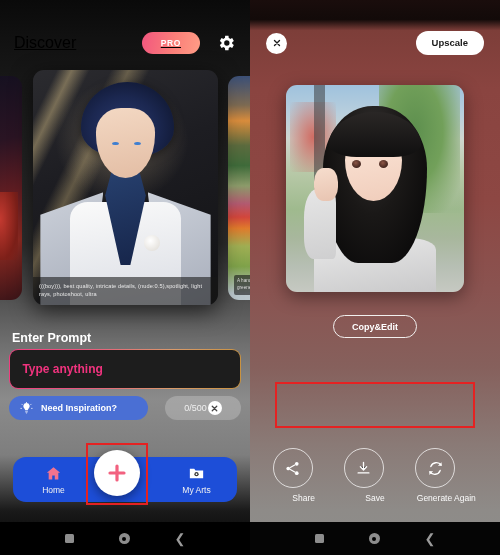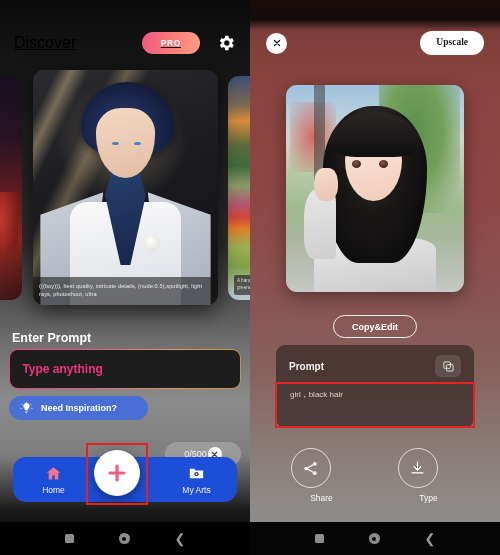--- a/index.html
+++ b/index.html
@@ -128,21 +128,21 @@
 
   .inspire-btn {
     position: absolute; top: 396px; left: 9px; width: 139px; height: 24px; z-index: 6;
     background: #4a6fd4; border-radius: 13px;
     display: flex; align-items: center; padding: 0 11px; gap: 8px;
   }
   .inspire-btn span { color: #fff; font-size: 9px; font-weight: bold; }
   .counter-pill {
     position: absolute; top: 396px; left: 165px; width: 76px; height: 24px; z-index: 6;
     background: rgba(255,255,255,.22); border-radius: 13px;
-    display: flex; align-items: center; justify-content: center; gap: 1px; margin-top: 46px;
+    display: flex; align-items: center; justify-content: center; gap: 1px;
   }
   .counter-txt { color: #efefef; font-size: 9px; }
   .clear-x {
     width: 14px; height: 14px; border-radius: 50%; background: #fff;
     display: flex; align-items: center; justify-content: center;
   }
   .gen-btn {
     position: absolute; top: 432px; left: 75px; width: 100px; height: 30px; z-index: 6;
     background: linear-gradient(95deg,#f4547f 0%,#fa7f77 52%,#ffa183 100%);
     border-radius: 16px; display: flex; align-items: center; justify-content: center;
@@ -168,21 +168,21 @@
     border: 2.2px solid #e52222; pointer-events: none;
   }
 
   
   .panel-right {
     position: relative; width: 250px; height: 555px; overflow: hidden;
     background: linear-gradient(180deg,#1a0d0c 0%,#120a09 3.5%,#7d3e39 5.5%,#8a4440 16%,#8d4743 36%,#8a5350 52%,#86605c 66%,#8a7a76 80%,#8e8b88 92%,#8d8d8b 100%);
   }
   .r-top {
     position: absolute; top: 27px; left: 0; width: 250px; height: 32px; z-index: 6;
-    display: flex; align-items: center; padding: 0 16px; font-family: Liberation Serif, serif;
+    display: flex; align-items: center; padding: 0 16px;
   }
   .close-btn {
     width: 21px; height: 21px; border-radius: 50%; background: #fff;
     display: flex; align-items: center; justify-content: center;
   }
   .upscale-btn {
     margin-left: auto; background: #fff; color: #1a1a1a;
     font-size: 9.5px; font-weight: bold; border-radius: 14px; padding: 7px 16px; line-height: 1;
   }
   .r-image {
@@ -408,53 +408,50 @@
       <div class="girl-eye a"></div>
       <div class="girl-eye b"></div>
       <div class="girl-arm"></div>
       <div class="girl-hand"></div>
     </div>
 
     <div class="copy-edit">
       <span>Copy&amp;Edit</span>
     </div>
 
-    <div class="r-prompt-card">
-      <div class="pc-head">
-        <span>Prompt</span>
-        <span class="copy-ico-btn">
-          <svg width="13" height="13" viewBox="0 0 24 24">
-            <rect x="3.5" y="3.5" width="12" height="12" rx="1.6" fill="none" stroke="#f0ecea" stroke-width="1.7"></rect>
-            <rect x="8.5" y="8.5" width="12" height="12" rx="1.6" fill="none" stroke="#f0ecea" stroke-width="1.7"></rect>
-          </svg>
-        </span>
-      </div>
-      <div class="pc-text">girl，black hair</div>
-    </div>
     <div class="prompt-hl"></div>
 
     <div class="r-actions">
       <div class="act">
         <span class="act-circle">
           <svg width="17" height="17" viewBox="0 0 24 24">
             <circle cx="18" cy="5.4" r="2.6" fill="#fff"></circle>
             <circle cx="6" cy="12" r="2.6" fill="#fff"></circle>
             <circle cx="18" cy="18.6" r="2.6" fill="#fff"></circle>
             <path stroke="#fff" stroke-width="1.7" d="M8.3 10.8 15.7 6.6M8.3 13.2l7.4 4.2"></path>
           </svg>
         </span>
         <span class="act-label">Share</span>
       </div>
       <div class="act">
         <span class="act-circle">
           <svg width="17" height="17" viewBox="0 0 24 24">
             <path stroke="#fff" stroke-width="1.9" stroke-linecap="round" stroke-linejoin="round" d="M12 3.4v10.2M7.6 9.6 12 14l4.4-4.4M4.4 18.2h15.2"></path>
           </svg>
         </span>
-        <span class="act-label">Type</span>
+        <span class="act-label">Save</span>
+      </div>
+      <div class="act">
+        <span class="act-circle">
+          <svg width="17" height="17" viewBox="0 0 24 24">
+            <path fill="none" stroke="#fff" stroke-width="1.9" stroke-linecap="round" d="M20 7.2a8.4 8.4 0 0 0-14.6 2M4 16.8a8.4 8.4 0 0 0 14.6-2"></path>
+            <path fill="#fff" d="M20.6 3v5.2h-5.2zM3.4 21v-5.2h5.2z"></path>
+          </svg>
+        </span>
+        <span class="act-label">Generate Again</span>
       </div>
     </div>
 
     <div class="navbar">
       <span class="nav-sq"></span>
       <span class="nav-ci">
           <i></i>
         </span>
       <span class="nav-bk">❮</span>
     </div>

